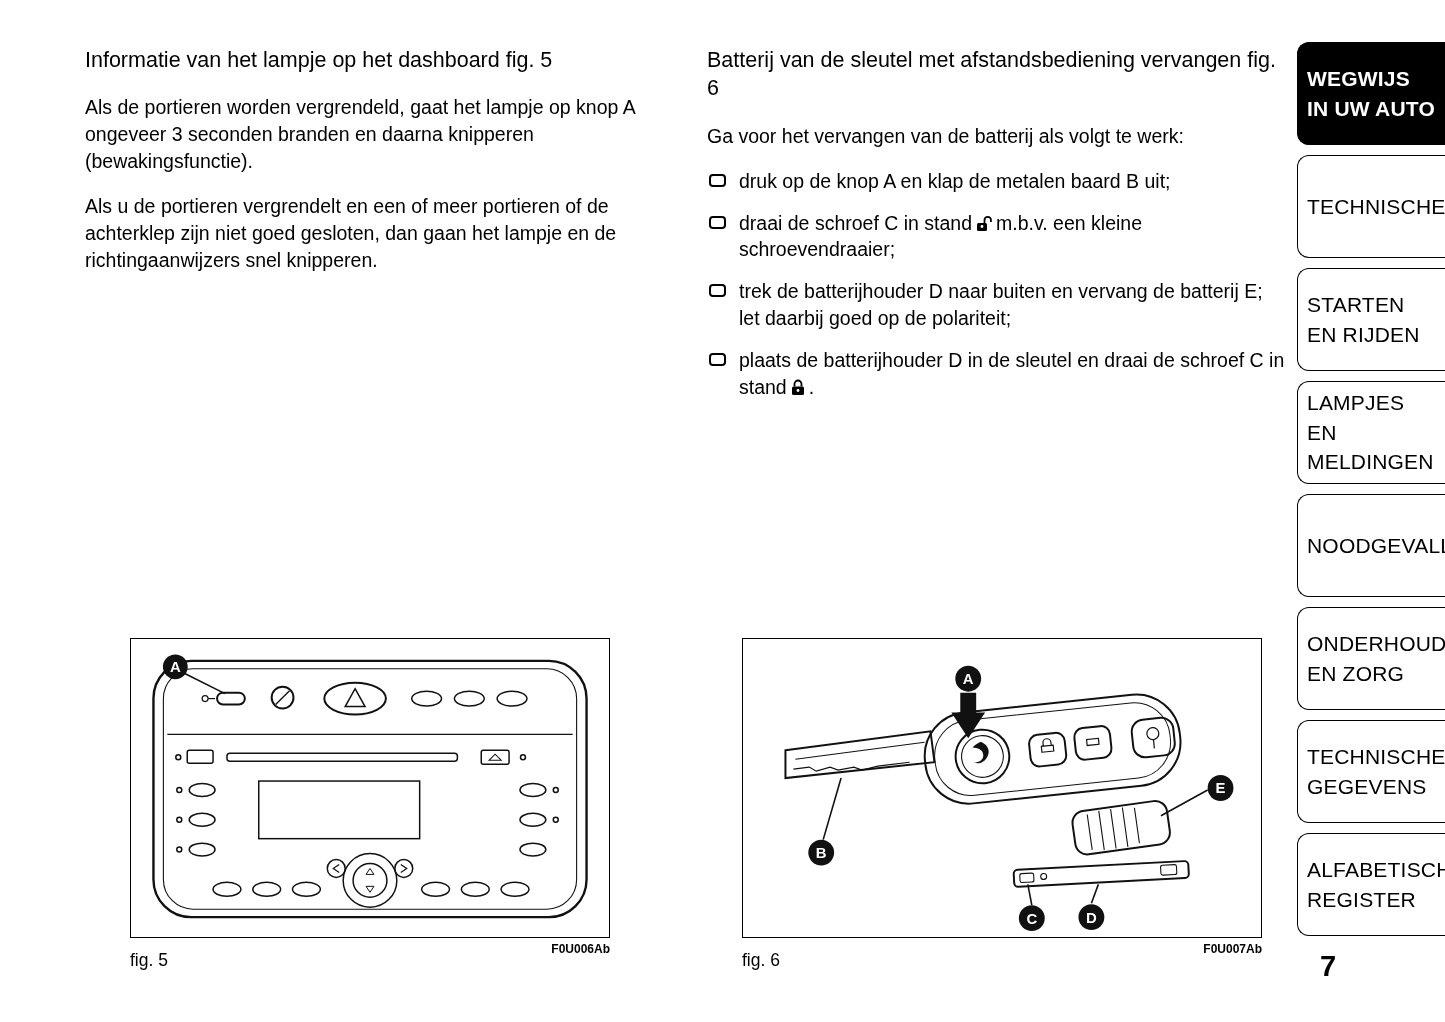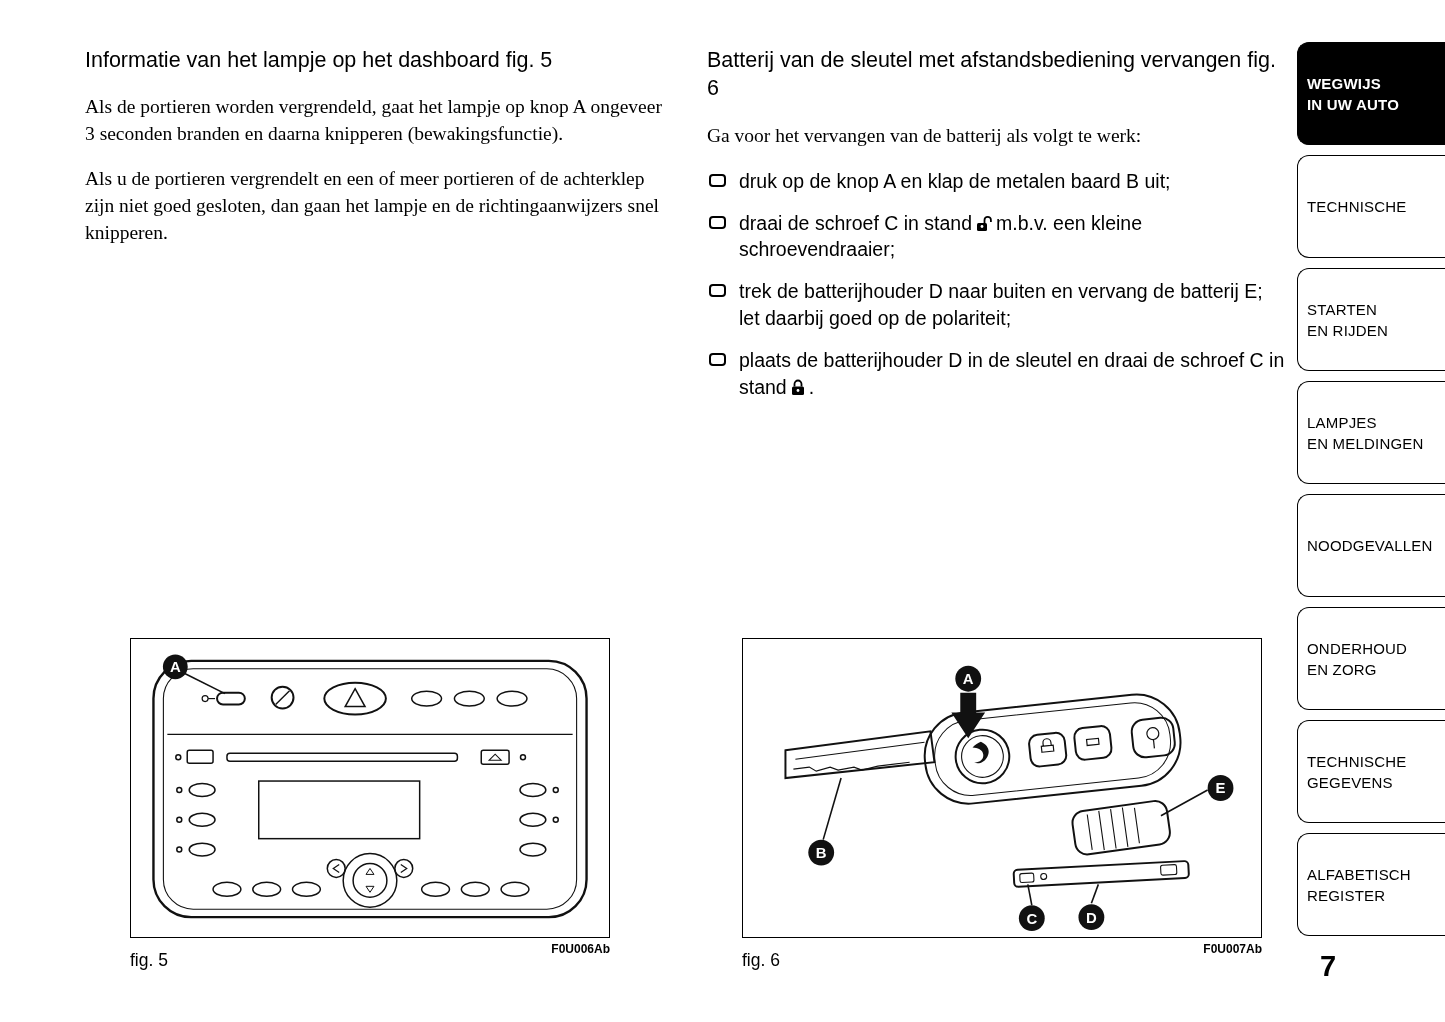--- a/index.html
+++ b/index.html
@@ -15,21 +15,21 @@
   }
   .col { position: absolute; top: 46px; }
   .col-left  { left: 85px;  width: 585px; }
   .col-right { left: 707px; width: 578px; }
   h2.section-heading {
     margin: 0 0 20px 0;
     font-size: 21.5px; font-weight: normal; line-height: 1.32;
   }
   p.body-text {
     margin: 0 0 18px 0;
-    font-size: 19.5px; line-height: 1.38; font-family: Liberation Serif, serif;
+    font-size: 19.5px; line-height: 1.38;
   }
   ul.step-list { list-style: none; margin: 6px 0 0 0; padding: 0; }
   ul.step-list li {
     display: flex; align-items: flex-start;
     margin-bottom: 15px;
     font-size: 19.5px; line-height: 1.38;
   }
   .bullet-box {
     flex: 0 0 auto;
     width: 17px; height: 13px;
@@ -58,21 +58,21 @@
     margin-bottom: 10px;
     border: 1.3px solid #000; border-right: none;
     border-radius: 12px 0 0 12px;
     background: #fff; color: #000;
     display: flex; align-items: center;
     padding-left: 9px; padding-right: 4px;
     cursor: pointer;
   }
   .side-tab .tab-label {
     white-space: pre-line;
-    font-size: 15px; line-height: 1.4;
+    font-size: 21px; line-height: 1.4;
     letter-spacing: 0.2px;
   }
   .side-tab.active { background: #000; color: #fff; border-color: #000; }
   .side-tab.active .tab-label { font-weight: bold; }
 
   .page-number {
     position: absolute; left: 1320px; top: 950px;
     font-size: 29px; font-weight: bold;
   }
   svg text { font-family: "Liberation Sans", sans-serif; }

